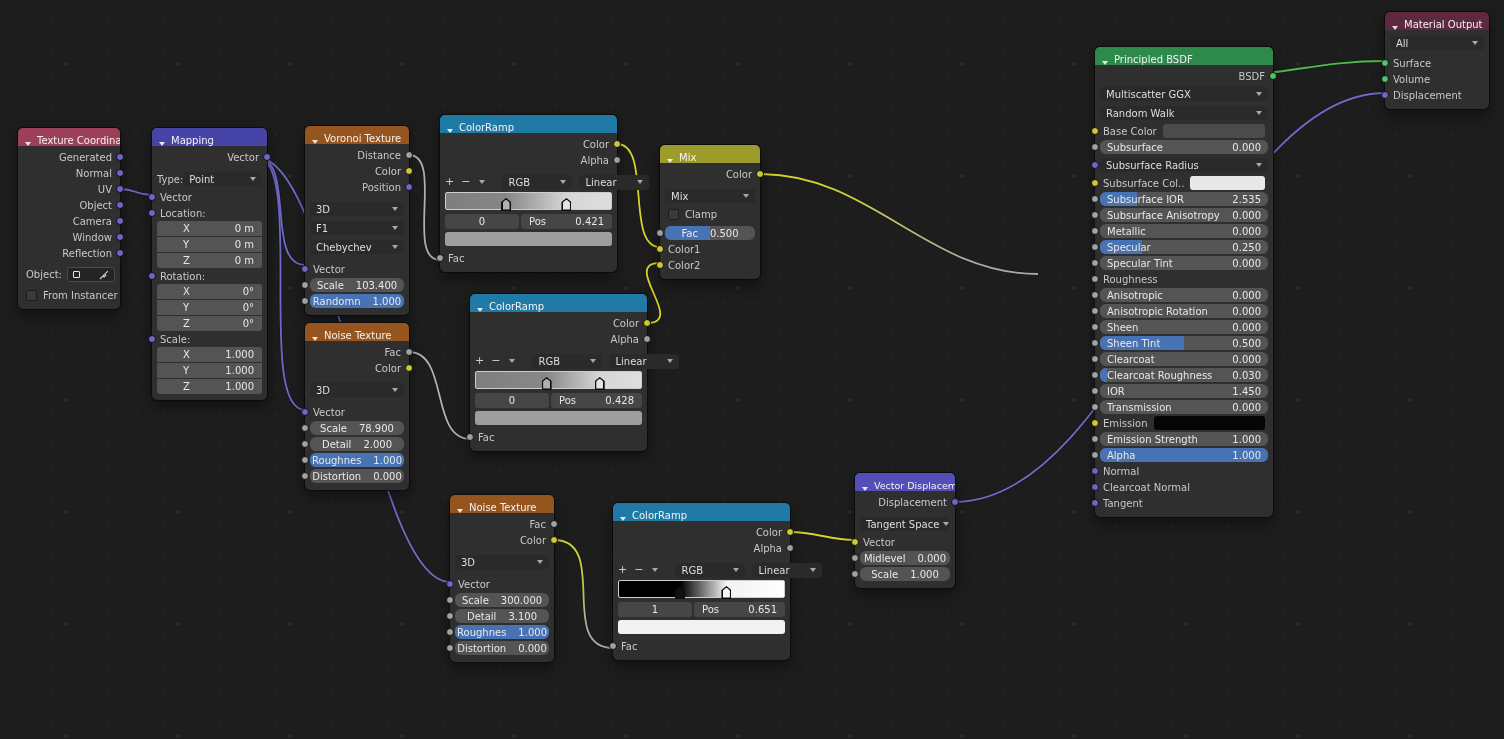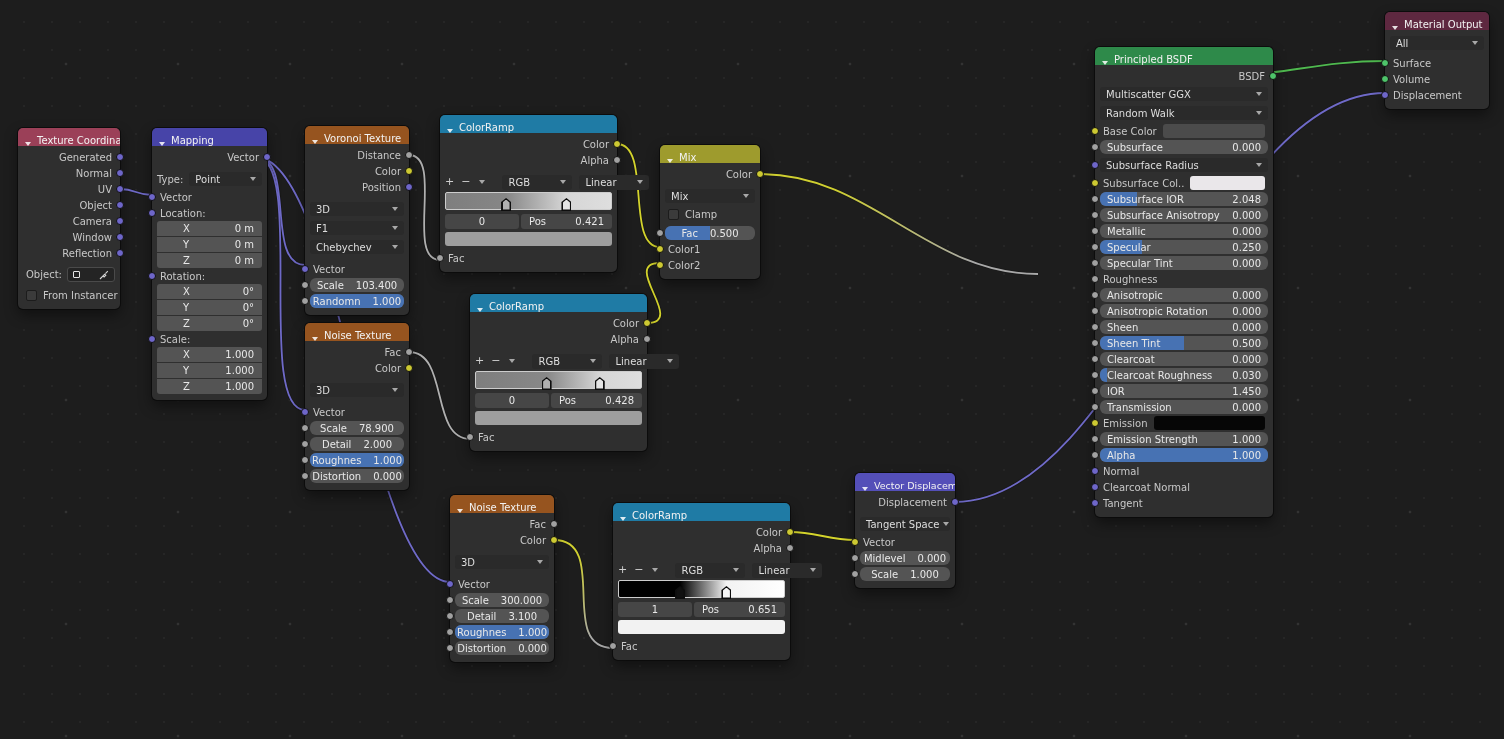--- a/index.html
+++ b/index.html
@@ -176,21 +176,21 @@
       <span class="tri"></span>
       <span>Mapping</span>
     </div>
     <div class="nbody">
       <div class="row r">
           <span>Vector</span>
           <span class="sock out sv"></span>
         </div>
       <div class="sp4"></div>
       <div class="row wrow ddrow">
-        <span style="margin-right:6px;text-align:right;">Type:</span>
+        <span style="margin-right:0;text-align:right;">Type:</span>
         <span class="dropdown">
             <span>Point</span>
             <span class="ddchev"></span>
           </span>
       </div>
       <div class="row">
           <span class="sock in sv"></span>
           <span>Vector</span>
         </div>
       <div class="row">
@@ -698,21 +698,21 @@
       <div class="row">
           <span class="sock in sc"></span>
           <span>Subsurface Col..</span>
           <span class="swatch" style="background:#eae7ea;"></span>
         </div>
       <div class="row wrow">
           <span class="sock in sf"></span>
           <span class="slider lr">
             <span class="fill" style="width:22%"></span>
             <span>Subsurface IOR</span>
-            <span>2.048</span>
+            <span>2.535</span>
           </span>
         </div>
       <div class="row wrow">
           <span class="sock in sf"></span>
           <span class="slider lr">
             <span>Subsurface Anisotropy</span>
             <span>0.000</span>
           </span>
         </div>
       <div class="row wrow">

